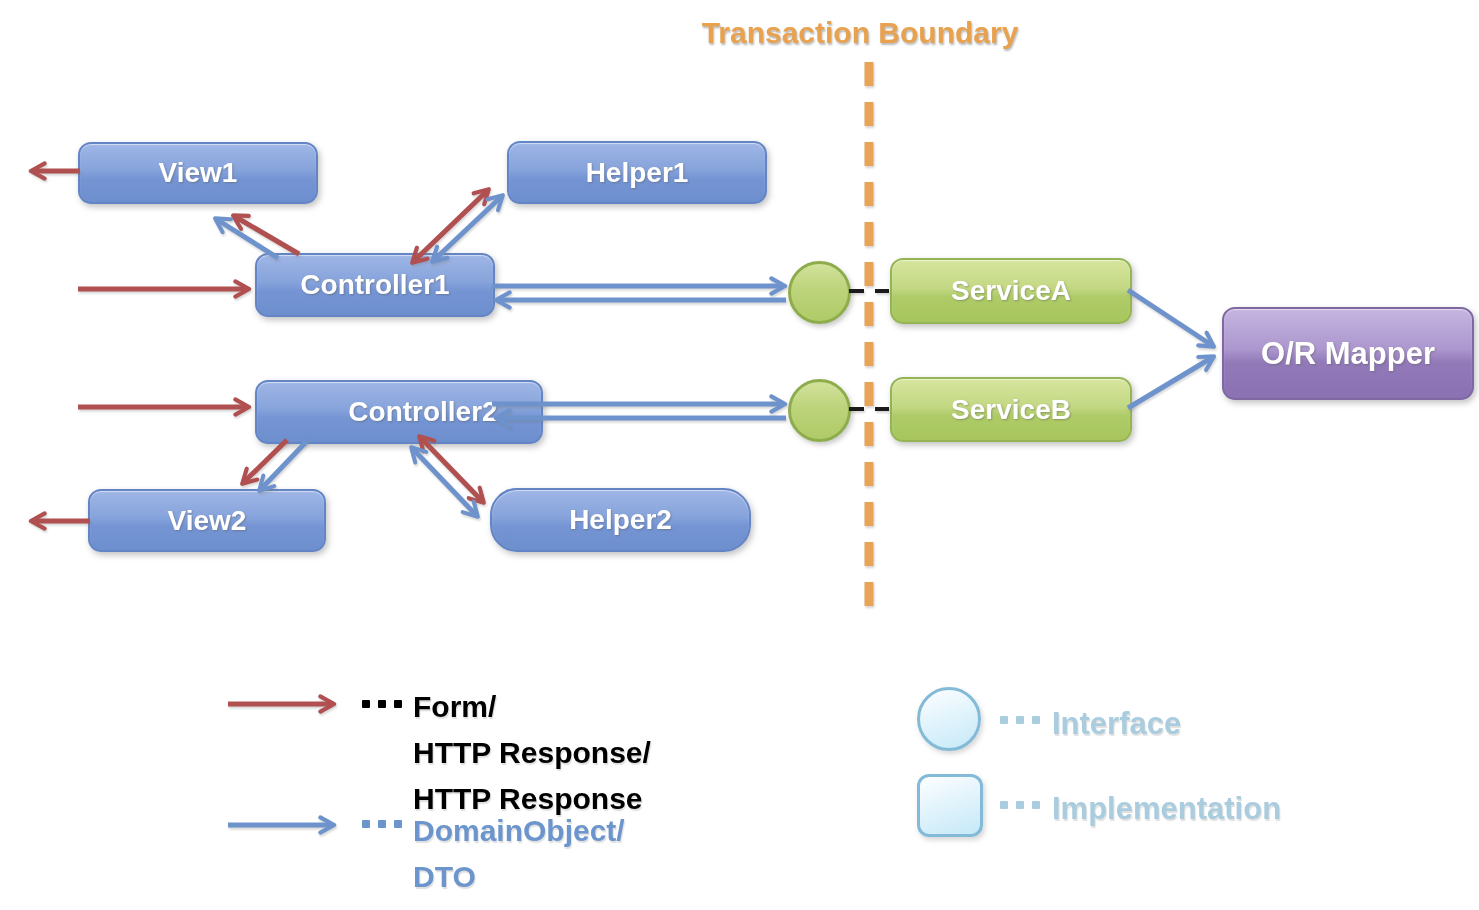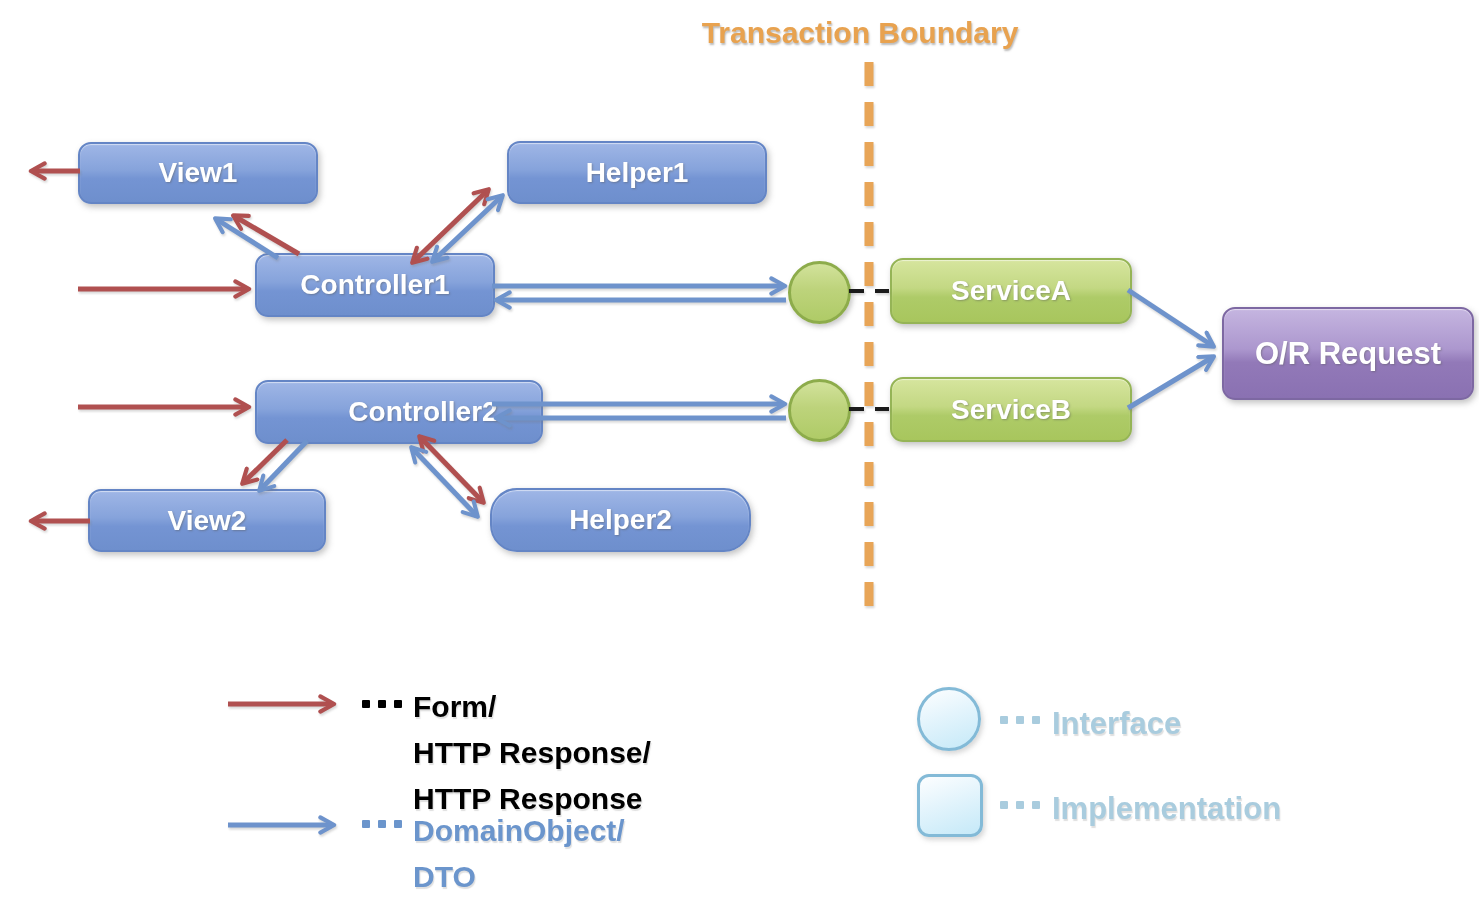--- a/index.html
+++ b/index.html
@@ -81,21 +81,21 @@
   <div class="node blue-box" style="left:490px;top:488px;width:257px;height:60px;border-radius:27px;">
     <span>Helper2</span>
   </div>
   <div class="node green-box" style="left:890px;top:258px;width:238px;height:62px;">
     <span>ServiceA</span>
   </div>
   <div class="node green-box" style="left:890px;top:377px;width:238px;height:61px;">
     <span>ServiceB</span>
   </div>
   <div class="node purple-box" style="left:1222px;top:307px;width:248px;height:89px;">
-    <span>O/R Request</span>
+    <span>O/R Mapper</span>
   </div>
 
   <div class="iface-circle" style="left:788px;top:261px;width:57px;height:57px;"></div>
   <div class="iface-circle" style="left:788px;top:379px;width:57px;height:57px;"></div>
 
   <svg width="1479" height="910" viewBox="0 0 1479 910">
     <defs>
       <marker id="arr-red" viewBox="0 0 10 10" refX="8" refY="5" markerWidth="3.9" markerHeight="3.9" orient="auto-start-reverse">
         <path d="M1.5,1.1 L8.6,5 L1.5,8.9" fill="none" stroke="#B05050" stroke-width="2.1" stroke-linecap="round" stroke-linejoin="round"></path>
       </marker>

